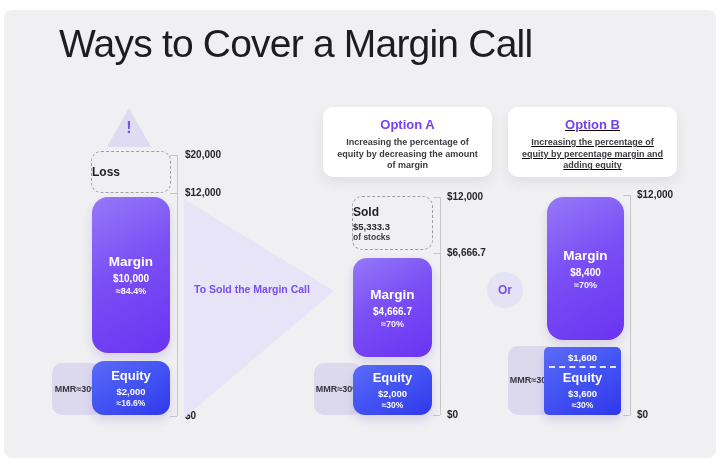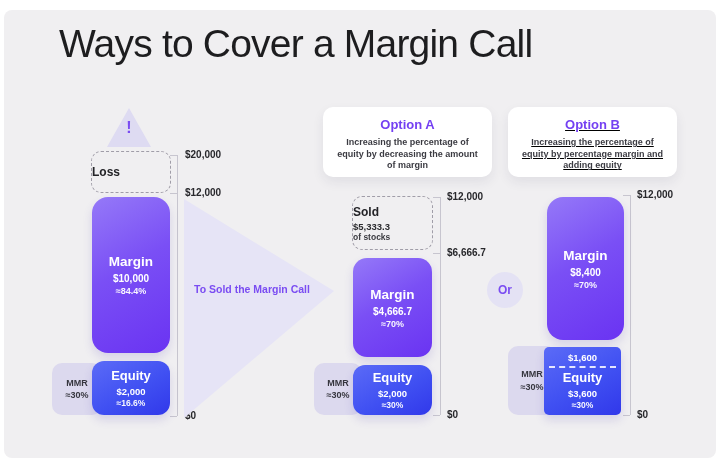--- a/index.html
+++ b/index.html
@@ -65,21 +65,21 @@
   .equity-a       { left: 353px; top: 365px; width: 79px; height: 50px;  border-radius: 12px; }
   .margin-b       { left: 547px; top: 197px; width: 77px; height: 143px; border-radius: 16px; }
   .equity-b       { left: 544px; top: 347px; width: 77px; height: 68px;  border-radius: 5px;
                     justify-content: flex-start; padding-top: 5px; box-sizing: border-box; }
   .added-equity { font-size: 9.5px; font-weight: 700; }
   .dash-sep { width: 86%; border-top: 2px dashed rgba(255,255,255,0.85); margin: 3px 0 2px; }
 
   
   .mmr-box {
     position: absolute; z-index: 1; background: #dcd9ee; border-radius: 10px;
-    display: flex; flex-direction: column; align-items: center; justify-content: center;
+    display: flex; flex-direction: row; align-items: center; justify-content: center;
     color: #36363e; font-weight: 700; font-size: 9px; line-height: 1.35; text-align: right;
   }
   .mmr-initial { left: 52px;  top: 363px; width: 50px; height: 52px; }
   .mmr-a       { left: 314px; top: 363px; width: 48px; height: 52px; }
   .mmr-b       { left: 508px; top: 346px; width: 48px; height: 69px; }
 
   
   .axis-line { position: absolute; width: 1px; background: #c7c5cf; }
   .tick { position: absolute; height: 1px; width: 7px; background: #c7c5cf; }
   .tick-label {

